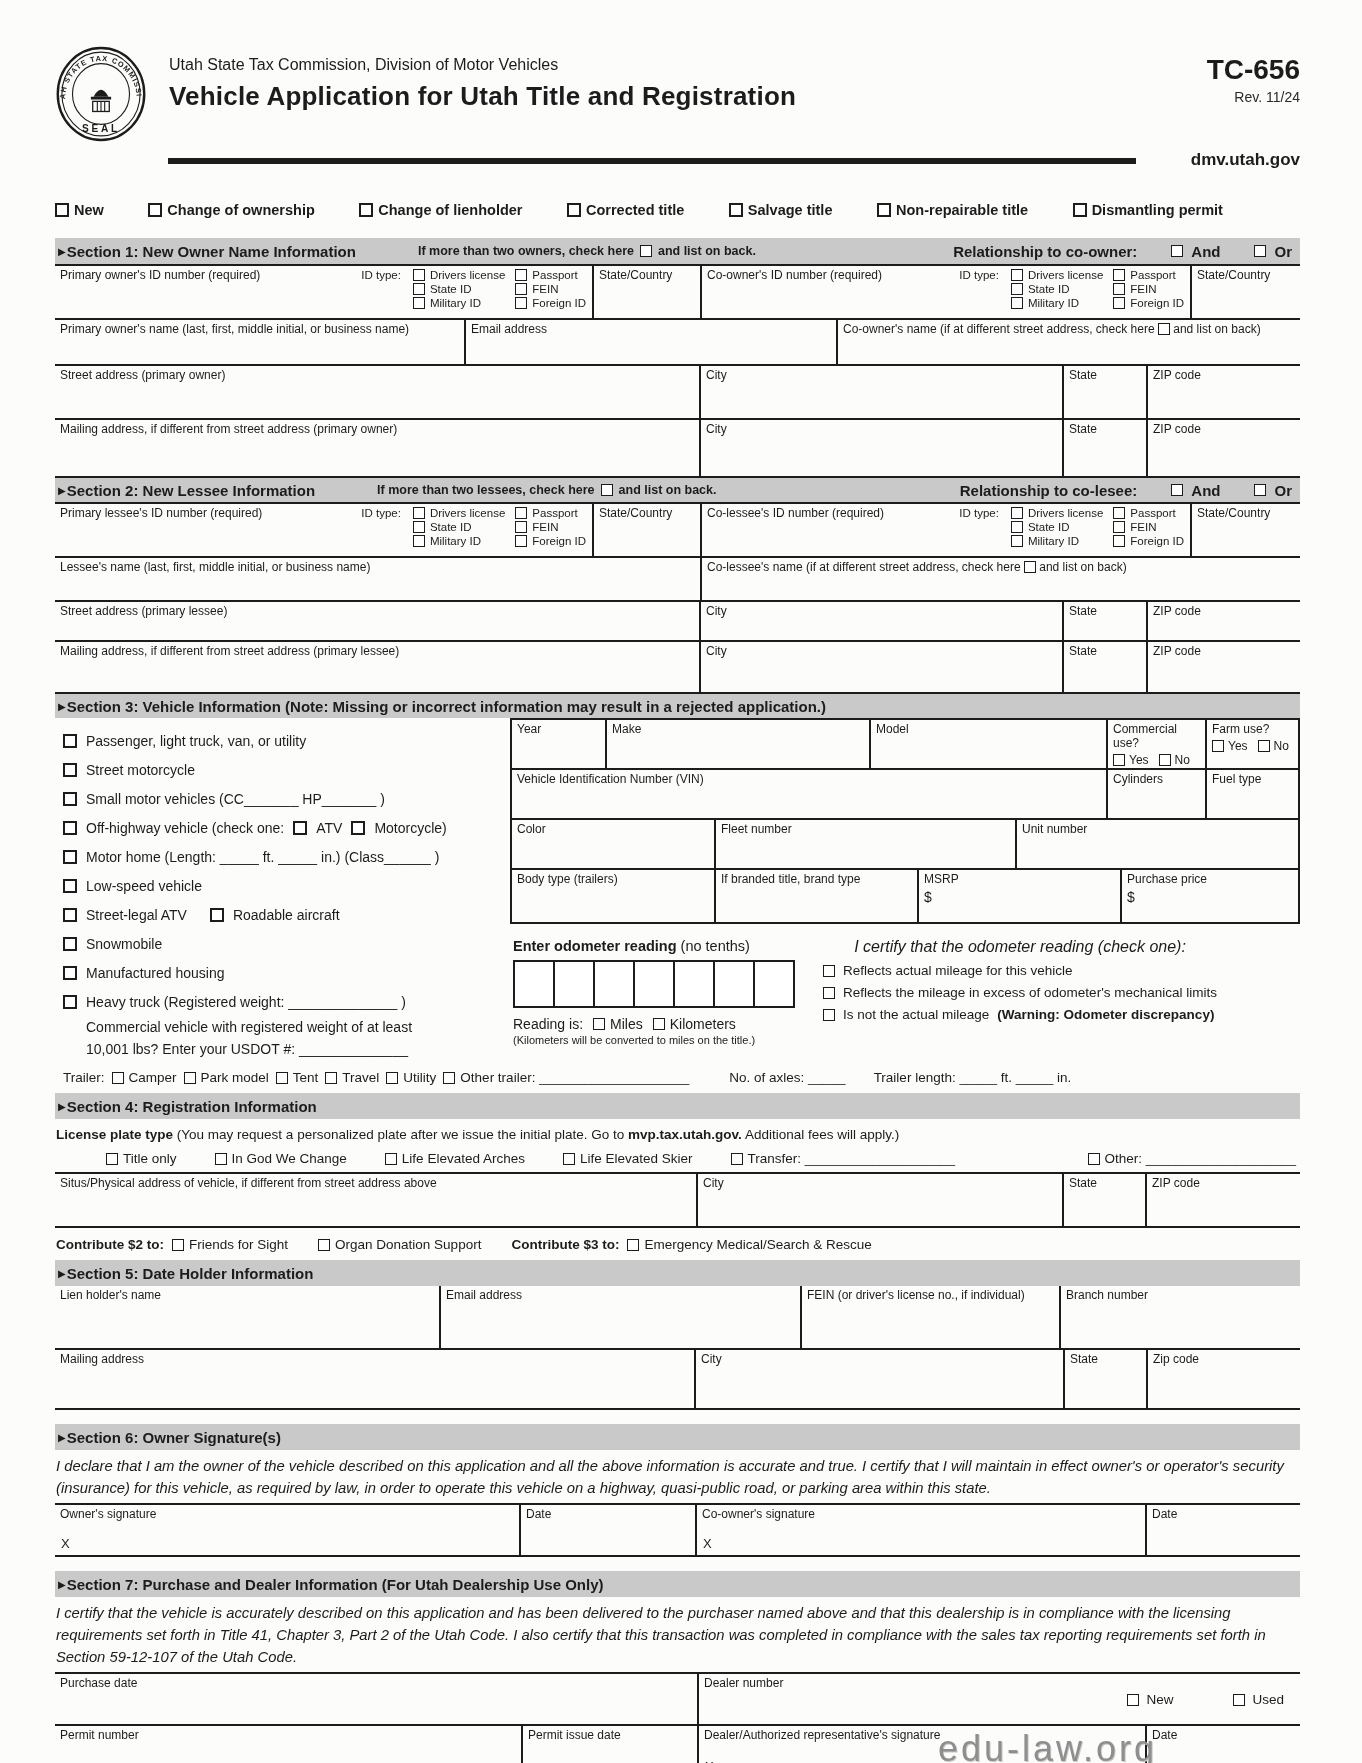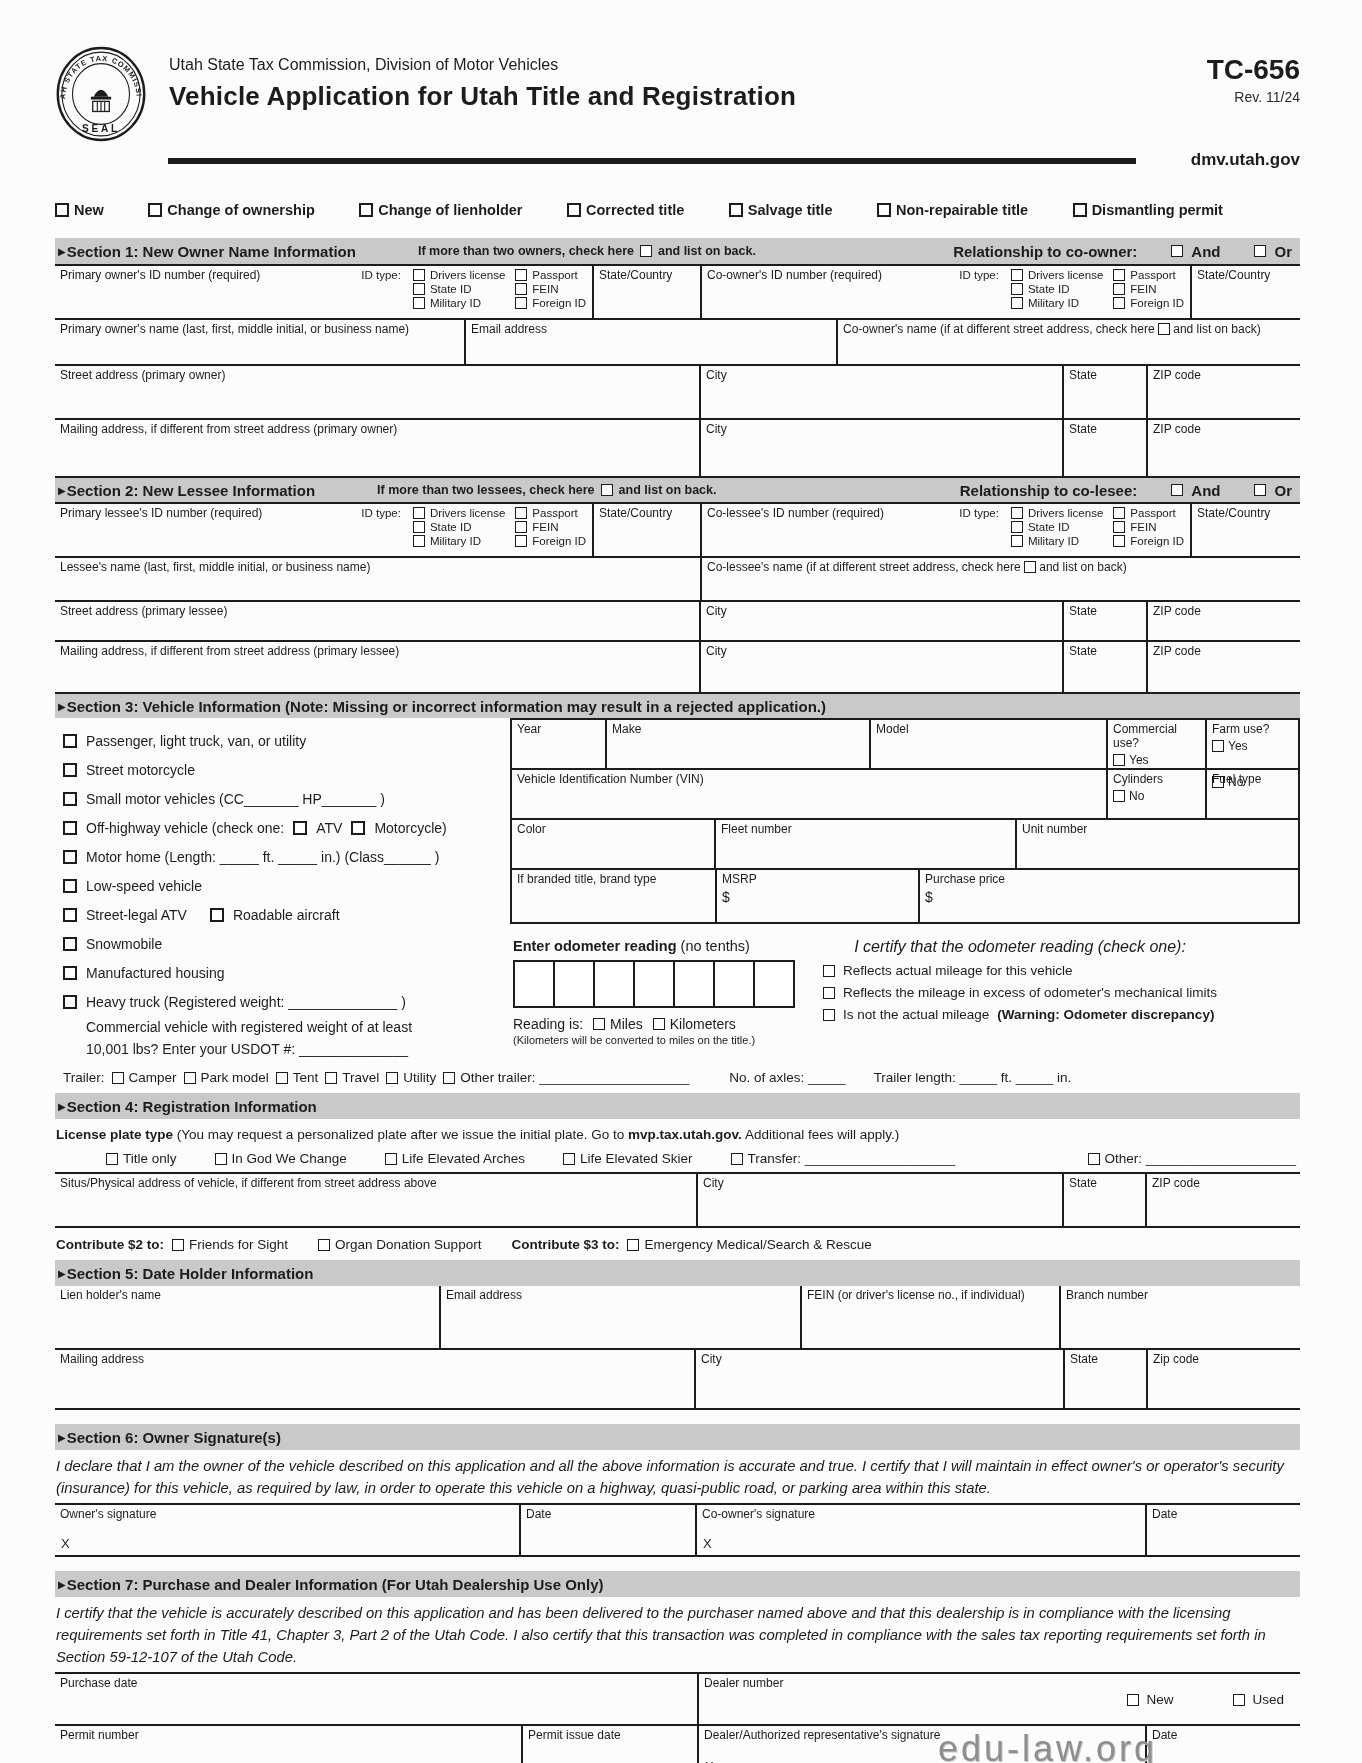--- a/index.html
+++ b/index.html
@@ -65,21 +65,21 @@
   
   .s3body { display:flex; border-top:2px solid #1c1c1c; }
   .s3left { width:455px; padding:8px 0 0 8px; box-sizing:border-box; }
   .vt { display:flex; align-items:center; gap:9px; height:29px; font-size:14px; white-space:nowrap; }
   .vt .in { margin-left:14px; }
   .cont { padding-left:23px; font-size:14px; line-height:22px; white-space:nowrap; }
   .s3right { flex:1 1 auto; }
   .vgrid { border:2px solid #1c1c1c; border-top:none; }
   .vgrid .vrow { display:flex; border-top:2px solid #1c1c1c; }
   .vgrid .vrow:first-child { border-top:2px solid #1c1c1c; }
-  .yn { display:flex; gap:22px; margin-top:3px; font-size:12px;flex-direction:column; }
+  .yn { display:flex; gap:10px; margin-top:3px; font-size:12px; }
   .yn .cbl { gap:4px; }
   .dollar { display:block; font-size:14px; margin-top:3px; }
 
   .odo-wrap { display:flex; margin-top:14px; padding-left:3px; }
   .odo-left { width:300px; }
   .odo-head { font-size:14.5px; }
   .odo-head b { font-weight:bold; }
   .oboxes { display:flex; margin-top:6px; }
   .obox { width:38px; height:44px; border:2px solid #1c1c1c; margin-left:-2px; background:#fff; }
   .obox:first-child { margin-left:0; }
@@ -586,20 +586,23 @@
                 <span class="lab">Color</span>
               </div>
           <div class="cell" style="width:301px">
                 <span class="lab">Fleet number</span>
               </div>
           <div class="cell grow">
                 <span class="lab">Unit number</span>
               </div>
         </div>
         <div class="vrow" style="height:52px">
+          <div class="cell" style="width:202px">
+                <span class="lab">Body type (trailers)</span>
+              </div>
           <div class="cell" style="width:203px">
                 <span class="lab">If branded title, brand type</span>
               </div>
           <div class="cell" style="width:203px">
             <span class="lab">MSRP</span>
             <span class="dollar">$</span>
           </div>
           <div class="cell grow">
             <span class="lab">Purchase price</span>
             <span class="dollar">$</span>

